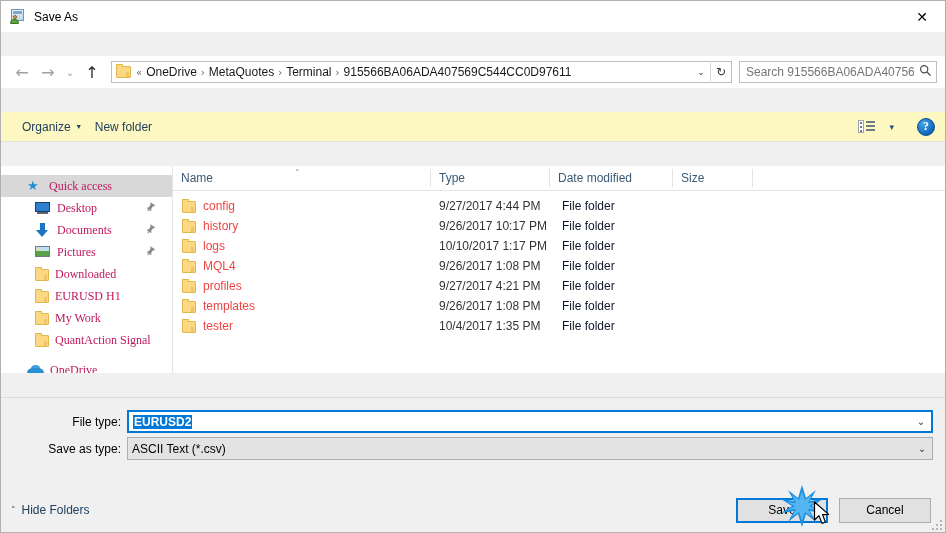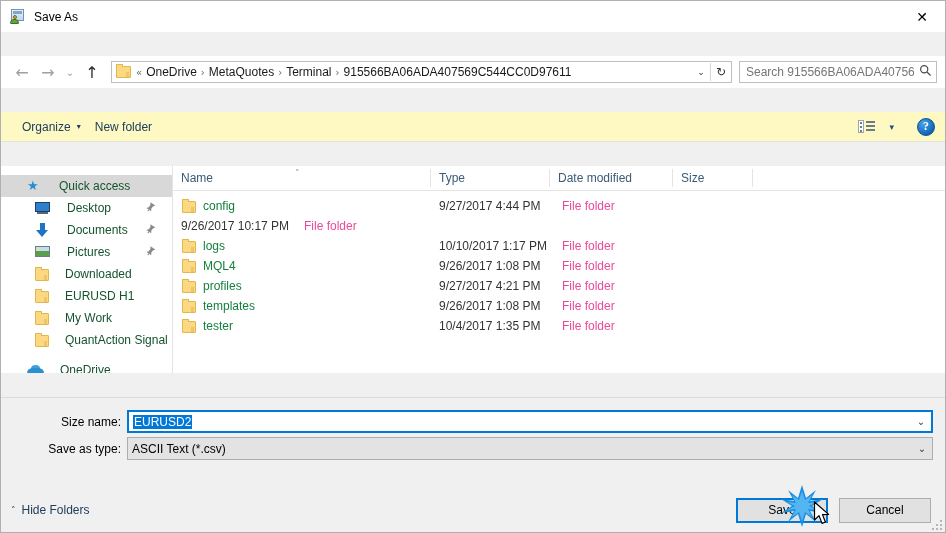--- a/index.html
+++ b/index.html
@@ -308,24 +308,25 @@
     align-items: center;
     padding-left: 26px;
     position: relative;
     cursor: default;
     box-sizing: border-box;
   }
   .sb-item.indent { padding-left: 34px; }
   .sb-item.selected { background: #d8d8d8; }
   .sb-label {
     font-size: 12px;
-    color: #14532d;
+    color: #be185d;
     white-space: nowrap;
-    margin-left: 16px;
+    margin-left: 6px;
     overflow: hidden;
+    font-family: Liberation Serif, serif;
   }
   .sb-gap { height: 8px; }
   .pin {
     position: absolute;
     right: 17px;
     color: #8a8a8a;
     font-size: 10px;
     font-family: "DejaVu Sans", sans-serif;
     transform: rotate(35deg);
   }
@@ -445,33 +446,33 @@
   }
   .rows { flex: 1 1 auto; padding-top: 5px; overflow: hidden; }
   .row {
     height: 20px;
     display: flex;
     align-items: center;
     cursor: default;
   }
   .cell {
     font-size: 12px;
-    color: #15803d;
+    color: #ef4444;
     box-sizing: border-box;
     white-space: nowrap;
     overflow: hidden;
   }
   .cell-name {
     width: 258px; flex: 0 0 auto;
     display: flex; align-items: center;
     padding-left: 9px;
   }
   .cell-name .nm { margin-left: 7px; }
   .cell-date { width: 123px; flex: 0 0 auto; padding-left: 8px; color: #333; }
-  .cell-type { width: 119px; flex: 0 0 auto; padding-left: 8px; color: #ec4899; }
+  .cell-type { width: 119px; flex: 0 0 auto; padding-left: 8px; color: #0f172a; }
   .cell-size { width: 80px; flex: 0 0 auto; padding-left: 8px; color: #333; }
 
   
   .form-area {
     flex: 0 0 auto;
     background: #f0f0f0;
     border-top: 1px solid #dcdcdc;
     padding: 12px 0 0 0;
   }
   .form-row {
@@ -510,20 +511,21 @@
     padding-left: 4px;
     font-size: 12px;
     color: #000;
     white-space: nowrap;
     overflow: hidden;
   }
   .sel {
     background: #0078d7;
     color: #fff;
     padding: 1px 1px 2px 1px;
+    font-weight: bold;
   }
   .combo-arrow {
     flex: 0 0 auto;
     width: 20px;
     text-align: center;
     font-size: 10px;
     color: #3b3b3b;
     font-family: "DejaVu Sans", sans-serif;
   }
 
@@ -826,20 +828,26 @@
               <span class="ico ico-folder">
                 <span class="folder-shape" style="display: block; width: 14px; height: 12px; margin-top: 1px;"></span>
               </span>
               <span class="nm">config</span>
             </div>
             <div class="cell cell-date">9/27/2017 4:44 PM</div>
             <div class="cell cell-type">File folder</div>
             <div class="cell cell-size"></div>
           </div>
           <div class="row">
+            <div class="cell cell-name">
+              <span class="ico ico-folder">
+                <span class="folder-shape" style="display: block; width: 14px; height: 12px; margin-top: 1px;"></span>
+              </span>
+              <span class="nm">history</span>
+            </div>
             <div class="cell cell-date">9/26/2017 10:17 PM</div>
             <div class="cell cell-type">File folder</div>
             <div class="cell cell-size"></div>
           </div>
           <div class="row">
             <div class="cell cell-name">
               <span class="ico ico-folder">
                 <span class="folder-shape" style="display: block; width: 14px; height: 12px; margin-top: 1px;"></span>
               </span>
               <span class="nm">logs</span>
@@ -891,21 +899,21 @@
             <div class="cell cell-date">10/4/2017 1:35 PM</div>
             <div class="cell cell-type">File folder</div>
             <div class="cell cell-size"></div>
           </div>
         </div>
     </div>
   </div>
 
   <div class="form-area">
     <div class="form-row">
-      <div class="form-label">Size name:</div>
+      <div class="form-label">File type:</div>
       <div class="combo focused">
         <div class="combo-value"><span class="sel">EURUSD2</span></div>
         <div class="combo-arrow">⌄</div>
       </div>
     </div>
     <div class="form-row">
       <div class="form-label">Save as type:</div>
       <div class="combo readonly">
         <div class="combo-value">ASCII Text (*.csv)</div>
         <div class="combo-arrow">⌄</div>

